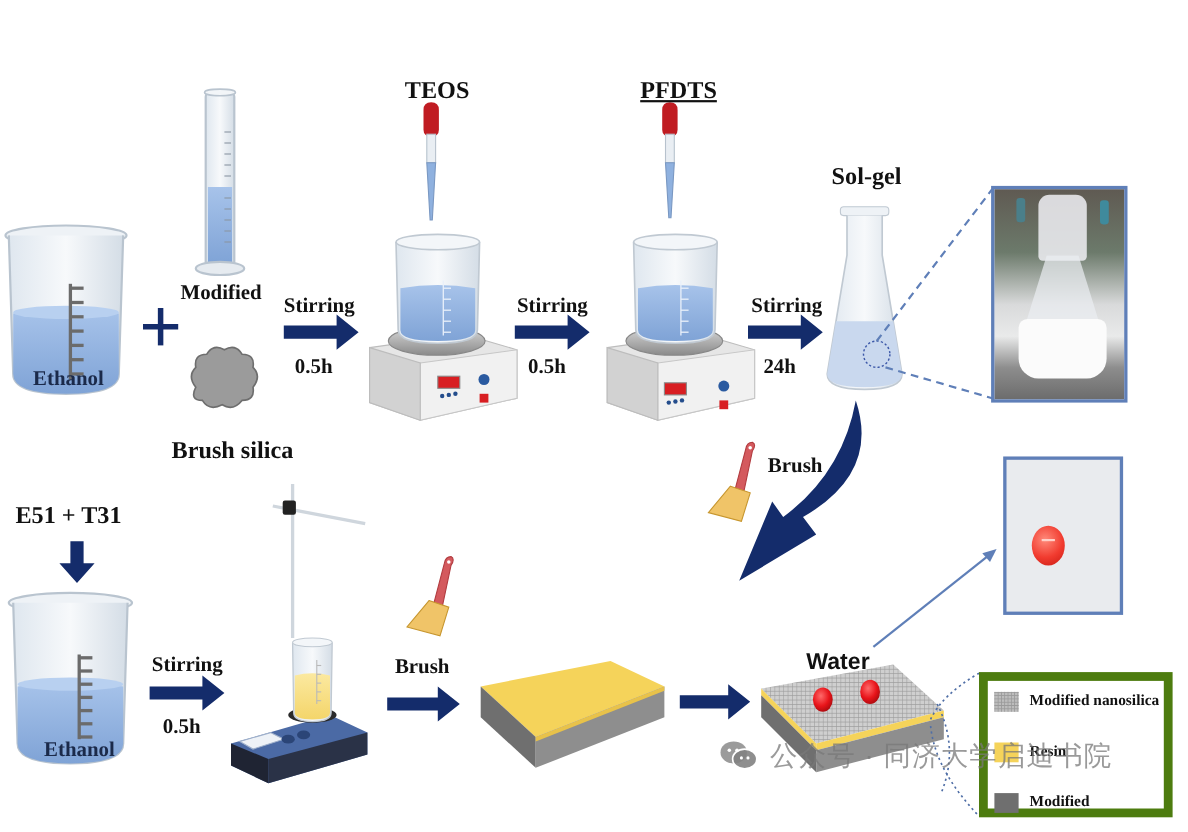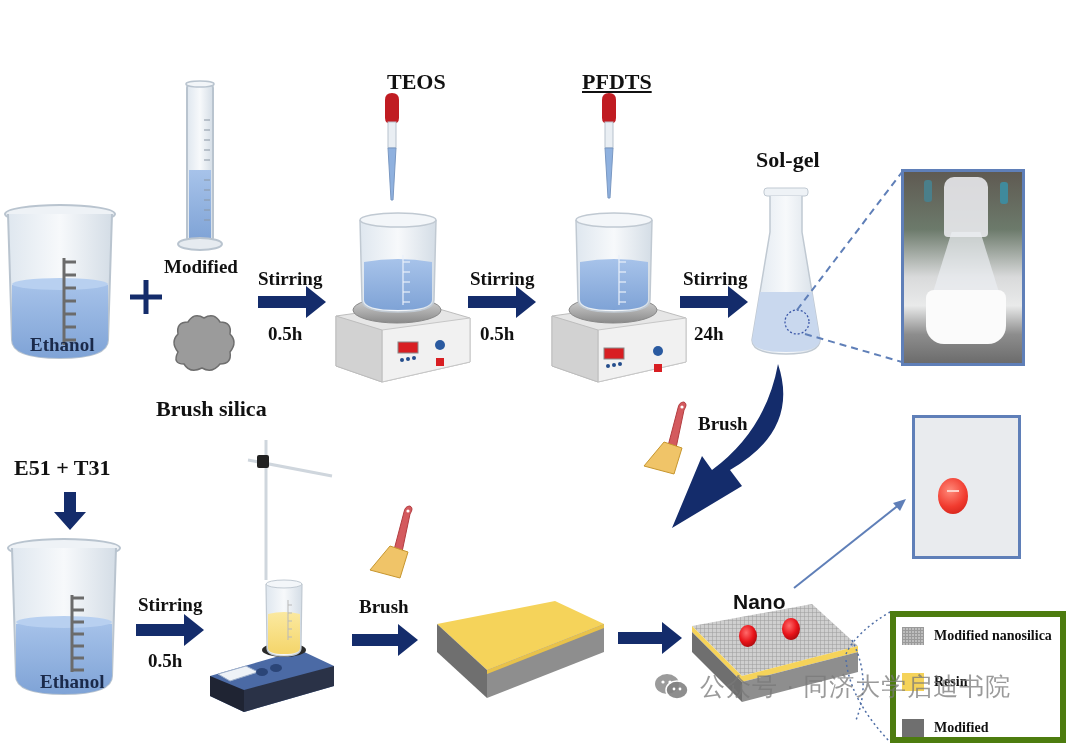--- a/index.html
+++ b/index.html
@@ -3,21 +3,21 @@
 <meta charset="utf-8">
 <style>
   html, body { margin: 0; padding: 0; background: #ffffff; }
   body { width: 1080px; height: 756px; position: relative; overflow: hidden; font-family: "Liberation Serif", serif; }
   .lbl { position: absolute; font-family: "Liberation Serif", serif; font-weight: bold; color: #111; white-space: nowrap; }
   .lbl-lg { font-size: 22px; }
   .lbl-md { font-size: 19px; }
   .lbl-water { font-family: "Liberation Sans", sans-serif; font-size: 21px; }
   .lbl-eth { font-size: 19px; color: #1b2a4a; }
   svg.art { position: absolute; left: 0; top: 0; }
-  .legend { position: absolute; left: 890px; top: 611px; width: 176px; height: 132px; border: 6px solid #4d7c0f; background: #fff; box-sizing: border-box; }
+  .legend { position: absolute; left: 890px; top: 611px; width: 176px; height: 132px; border: 8px solid #4d7c0f; background: #fff; box-sizing: border-box; }
   .legend-item { position: absolute; left: 6px; display: flex; align-items: center; }
   .swatch { width: 22px; height: 18px; margin-right: 10px; }
   .sw-nano { background-color: #bdbdbd; background-image: linear-gradient(#9a9a9a 1px, transparent 1px), linear-gradient(90deg, #9a9a9a 1px, transparent 1px); background-size: 3px 3px; }
   .sw-resin { background: #f5d35a; }
   .sw-conc { background: #6f6f6f; }
   .legend-item span.t { font-family: "Liberation Serif", serif; font-weight: bold; font-size: 14px; color: #111; }
   .watermark { position: absolute; left: 654px; top: 670px; display: flex; align-items: center; font-family: Liberation Sans, sans-serif; font-size: 25px; color: rgba(120,120,120,0.75); letter-spacing: 1px; }
   .photo { position: absolute; box-sizing: border-box; border: 3px solid #5f7fb8; overflow: hidden; }
 </style>
 </head>
@@ -292,21 +292,21 @@
   <div style="position:absolute; left:26px; top:60px; width:72px; height:70px; background:rgba(235,238,242,0.7); clip-path: polygon(30% 0,70% 0,100% 100%,0 100%);"></div>
   <div style="position:absolute; left:22px; top:118px; width:80px; height:54px; background:#fbfbfb; border-radius:8px 8px 18px 18px;"></div>
   <div style="position:absolute; left:6px; top:160px; width:112px; height:28px; background:#6b6b6b; border-radius:50%; z-index:-1;"></div>
 </div>
 
 <div class="photo" style="left:912px; top:415px; width:109px; height:144px; background:#e9ebee;">
   <div style="position:absolute; left:23px; top:60px; width:30px; height:36px; border-radius:50%; background: radial-gradient(circle at 40% 35%, #ff8a7a 0%, #f13b2f 55%, #c81a12 100%);"></div>
   <div style="position:absolute; left:32px; top:72px; width:12px; height:2px; background:#ffd0c8;"></div>
 </div>
 
-<span class="lbl lbl-lg" style="left:368px; top:69px;margin-left:19px;">TEOS</span>
+<span class="lbl lbl-lg" style="left:368px; top:69px;">TEOS</span>
 <span class="lbl lbl-lg" style="left:582px; top:69px;text-decoration:underline;">PFDTS</span>
 <span class="lbl lbl-lg" style="left:756px; top:147px;">Sol-gel</span>
 
 <span class="lbl lbl-eth" style="left:30px; top:334px;">Ethanol</span>
 <span class="lbl lbl-md" style="left:164px; top:256px;">Modified</span>
 <span class="lbl lbl-lg" style="left:156px; top:396px;">Brush silica</span>
 
 <span class="lbl lbl-md" style="left:258px; top:268px;">Stirring</span>
 <span class="lbl lbl-md" style="left:268px; top:323px;">0.5h</span>
 <span class="lbl lbl-md" style="left:470px; top:268px;">Stirring</span>
@@ -314,21 +314,21 @@
 <span class="lbl lbl-md" style="left:683px; top:268px;">Stirring</span>
 <span class="lbl lbl-md" style="left:694px; top:323px;">24h</span>
 
 <span class="lbl lbl-md" style="left:698px; top:413px;">Brush</span>
 
 <span class="lbl lbl-lg" style="left:14px; top:455px;text-align:right;">E51 + T31</span>
 <span class="lbl lbl-eth" style="left:40px; top:671px;">Ethanol</span>
 <span class="lbl lbl-md" style="left:138px; top:594px;">Stirring</span>
 <span class="lbl lbl-md" style="left:148px; top:650px;">0.5h</span>
 <span class="lbl lbl-md" style="left:359px; top:596px;">Brush</span>
-<span class="lbl lbl-water" style="left:733px; top:590px;">Nano</span>
+<span class="lbl lbl-water" style="left:733px; top:590px;">Water</span>
 
 <div class="legend">
   <div class="legend-item" style="top:10px;">
     <div class="swatch sw-nano"></div>
     <span class="t">Modified nanosilica</span>
   </div>
   <div class="legend-item" style="top:56px;text-align:center;">
     <div class="swatch sw-resin"></div>
     <span class="t">Resin</span>
   </div>

